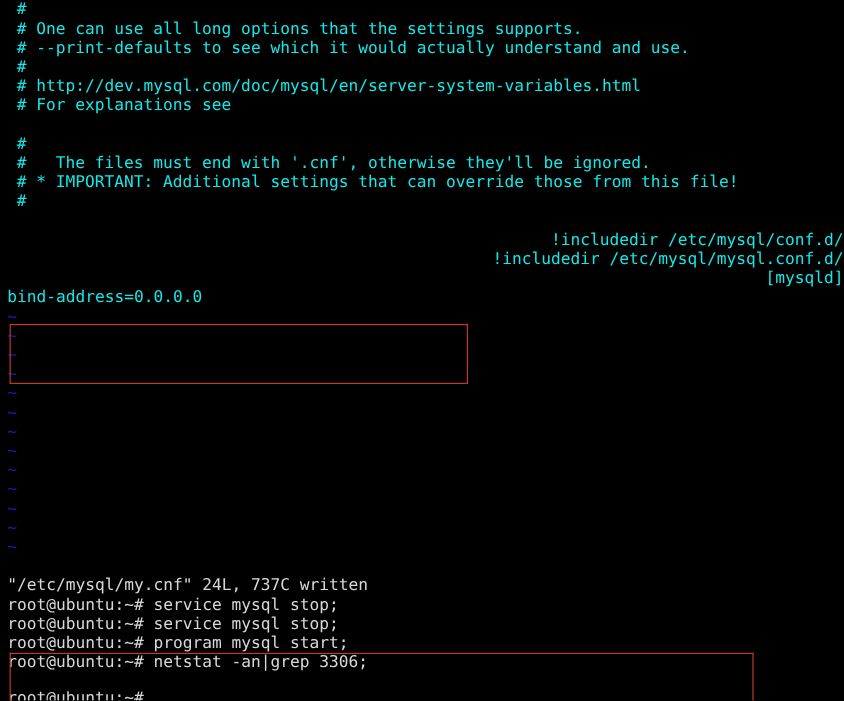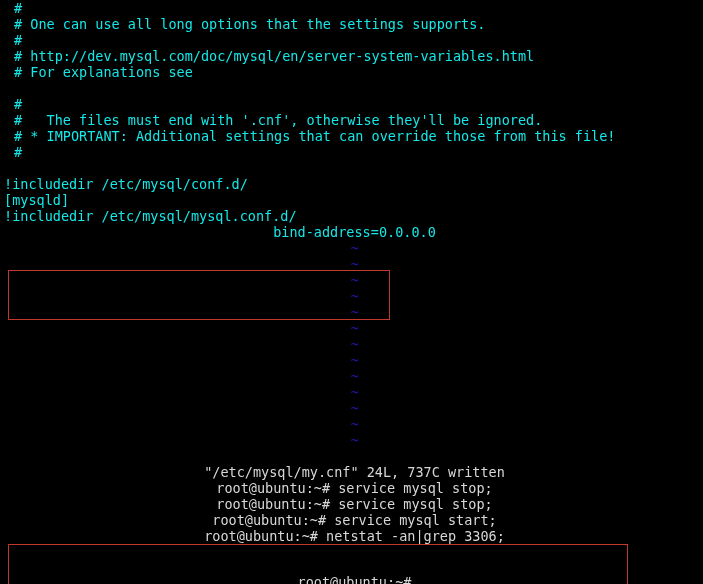--- a/index.html
+++ b/index.html
@@ -30,22 +30,22 @@
     padding-left: 14px;
     color: #00e5e5;
     font-family: "DejaVu Sans Mono", "Liberation Mono", monospace;
     font-size: 13.5px;
     line-height: 16px;
   }
   .line.cyan   { color: #14e8e8; }
   .line.white  { color: #d8d8d8; }
   .line.tilde  { color: #1a1aa8; }
   .line.blank  { color: transparent; }
-  .line.nopad  { padding-left: 4px; }
-  .line.edge   { padding-left: 6px; text-align: center; }
+  .line.nopad  { padding-left: 4px; text-align: right; }
+  .line.edge   { padding-left: 6px; }
 
   .redbox {
     position: absolute;
     border: 1px solid #c0392b;
     pointer-events: none;
     box-sizing: border-box;
   }
   #box-bind {
     left: 8px;
     top: 270px;
@@ -71,33 +71,34 @@
 </style>
 </head>
 <body>
 
 <div id="screen">
 
   <div class="term">
 
     <div class="line cyan">#</div>
     <div class="line cyan"># One can use all long options that the settings supports.</div>
+    <div class="line cyan"># --print-defaults to see which it would actually understand and use.</div>
     <div class="line cyan">#</div>
     <div class="line cyan"># http://dev.mysql.com/doc/mysql/en/server-system-variables.html</div>
     <div class="line cyan"># For explanations see</div>
     <div class="line blank"></div>
     <div class="line cyan">#</div>
     <div class="line cyan">#   The files must end with '.cnf', otherwise they'll be ignored.</div>
     <div class="line cyan"># * IMPORTANT: Additional settings that can override those from this file!</div>
     <div class="line cyan">#</div>
     <div class="line blank"></div>
 
     <div class="line cyan nopad">!includedir /etc/mysql/conf.d/</div>
+    <div class="line cyan nopad">!includedir /etc/mysql/mysql.conf.d/</div>
     <div class="line cyan nopad">[mysqld]</div>
-    <div class="line cyan nopad">!includedir /etc/mysql/mysql.conf.d/</div>
     <div class="line cyan edge">bind-address=0.0.0.0</div>
 
     <div class="line tilde edge">~</div>
     <div class="line tilde edge">~</div>
     <div class="line tilde edge">~</div>
     <div class="line tilde edge">~</div>
     <div class="line tilde edge">~</div>
     <div class="line tilde edge">~</div>
     <div class="line tilde edge">~</div>
     <div class="line tilde edge">~</div>
@@ -106,21 +107,21 @@
     <div class="line tilde edge">~</div>
     <div class="line tilde edge">~</div>
     <div class="line tilde edge">~</div>
 
     <div class="line blank"> </div>
 
     <div class="line white edge">"/etc/mysql/my.cnf" 24L, 737C written</div>
 
     <div class="line white edge"><span>root@ubuntu:~# </span><span>service mysql stop;</span></div>
     <div class="line white edge"><span>root@ubuntu:~# </span><span>service mysql stop;</span></div>
-    <div class="line white edge"><span>root@ubuntu:~# </span><span>service mysql start;</span></div>
+    <div class="line white edge"><span>root@ubuntu:~# </span><span>program mysql start;</span></div>
     <div class="line white edge"><span>root@ubuntu:~# </span><span>netstat -an|grep 3306;</span></div>
 
   </div>
 
   <div class="clip-bottom">
     <div class="line white edge">root@ubuntu:~#</div>
   </div>
 
   <div class="redbox" id="box-bind"></div>
   <div class="redbox" id="box-netstat"></div>

